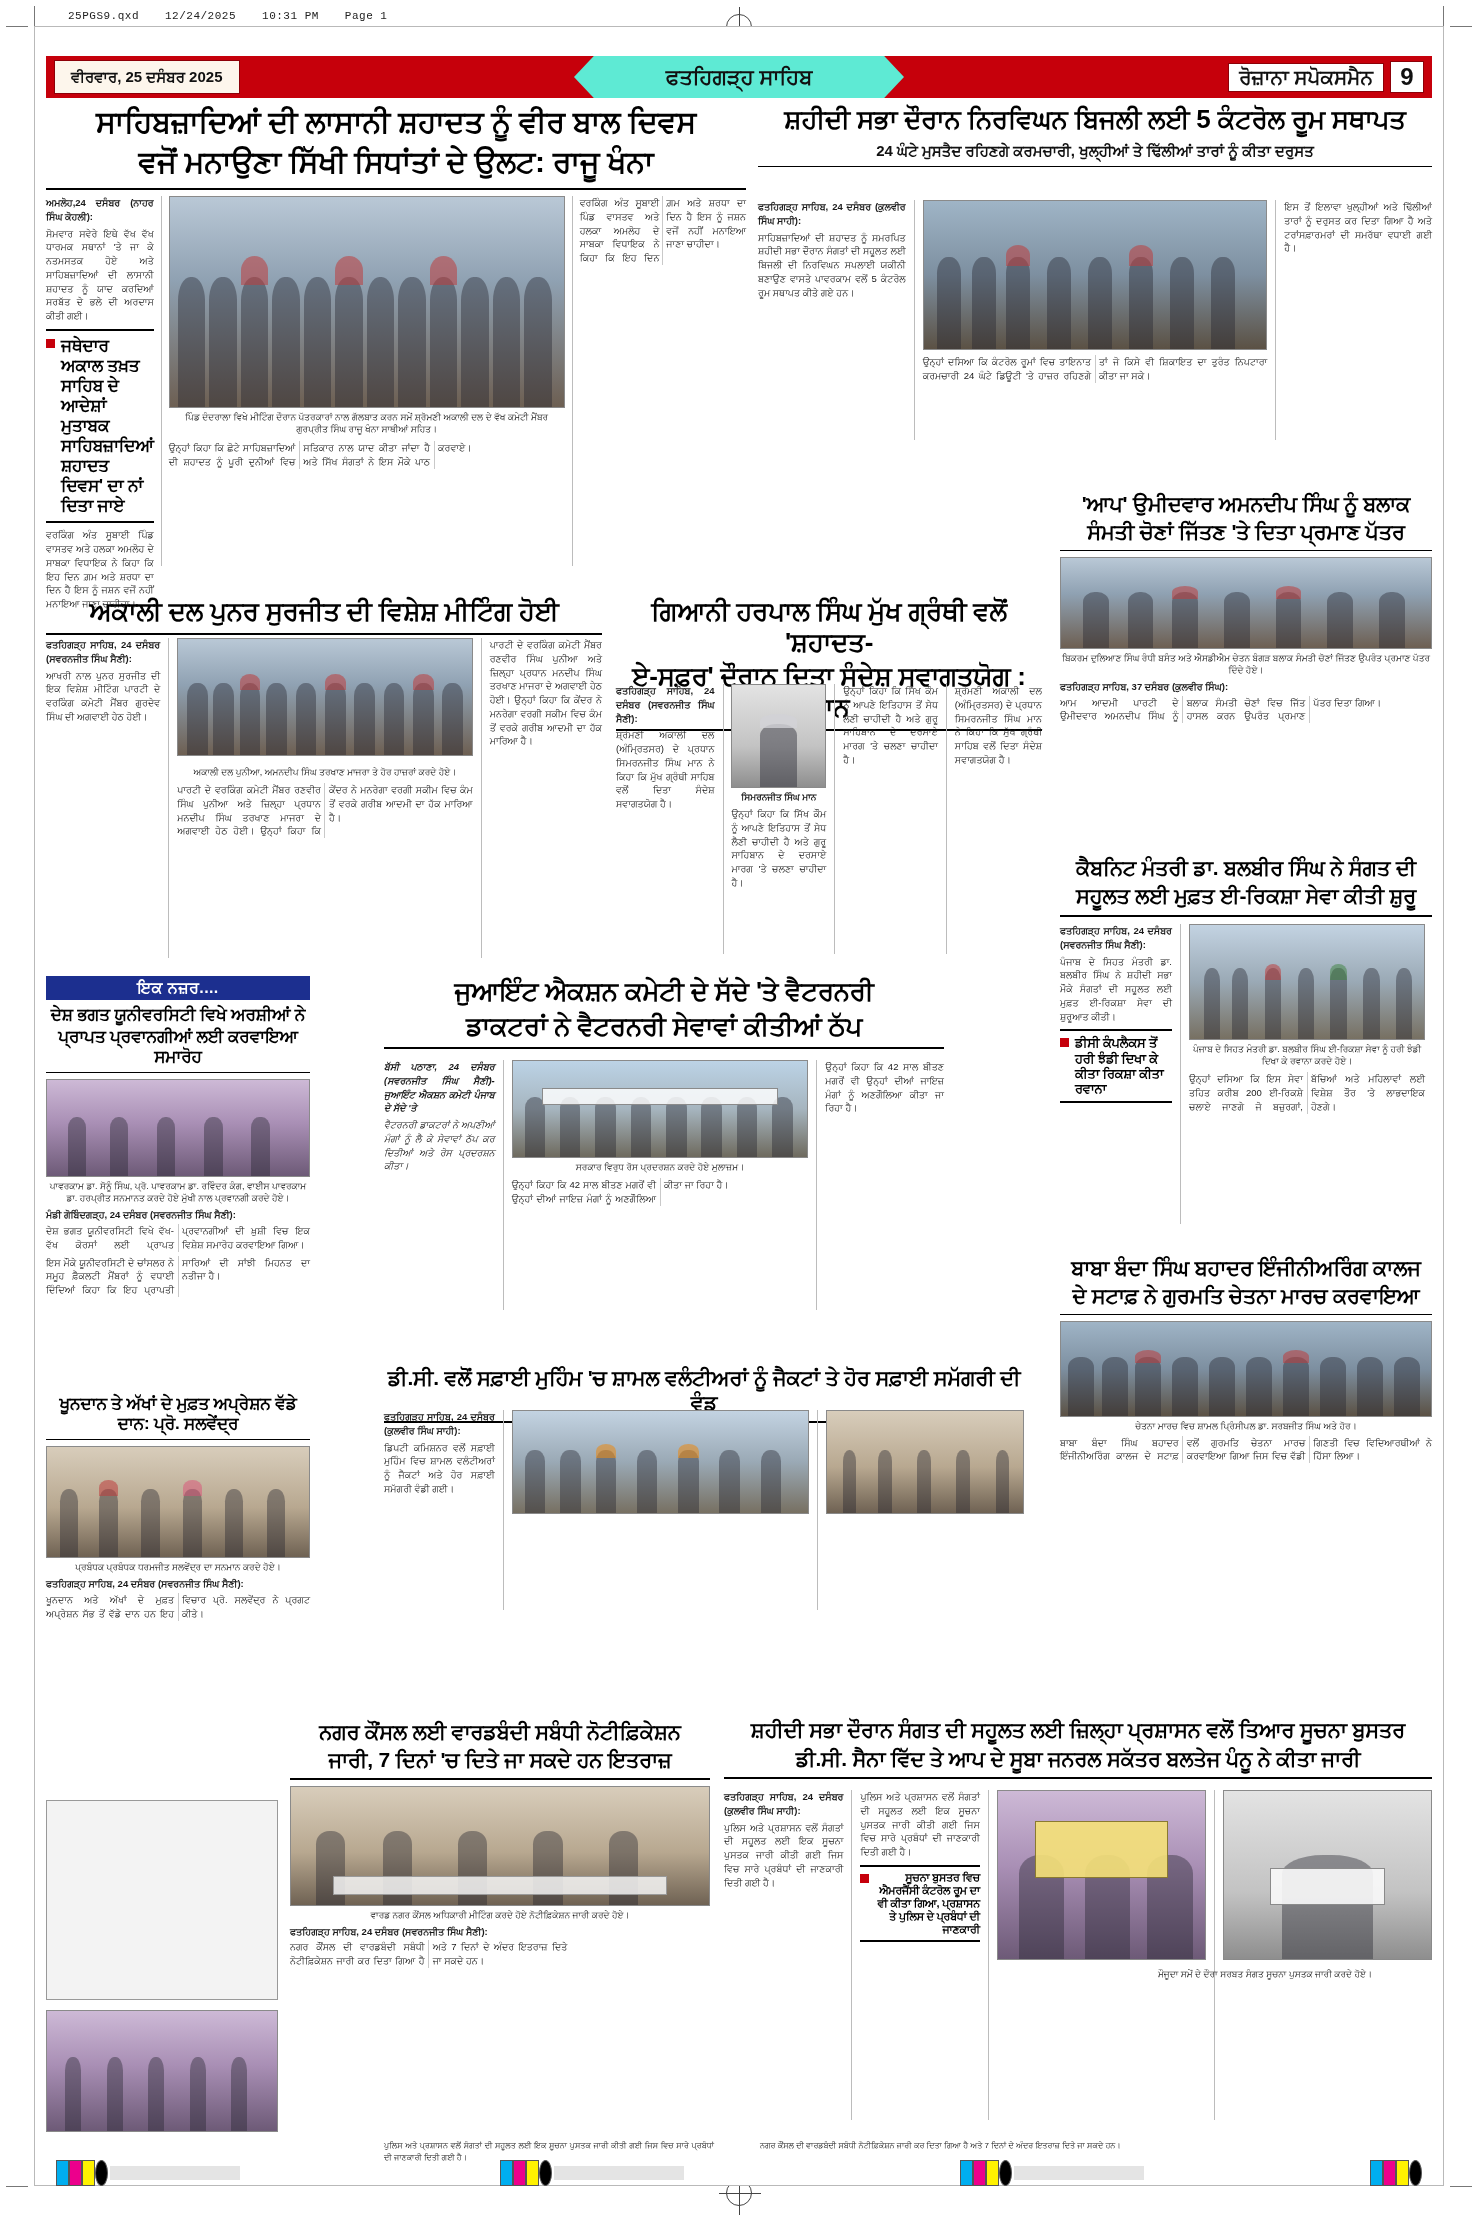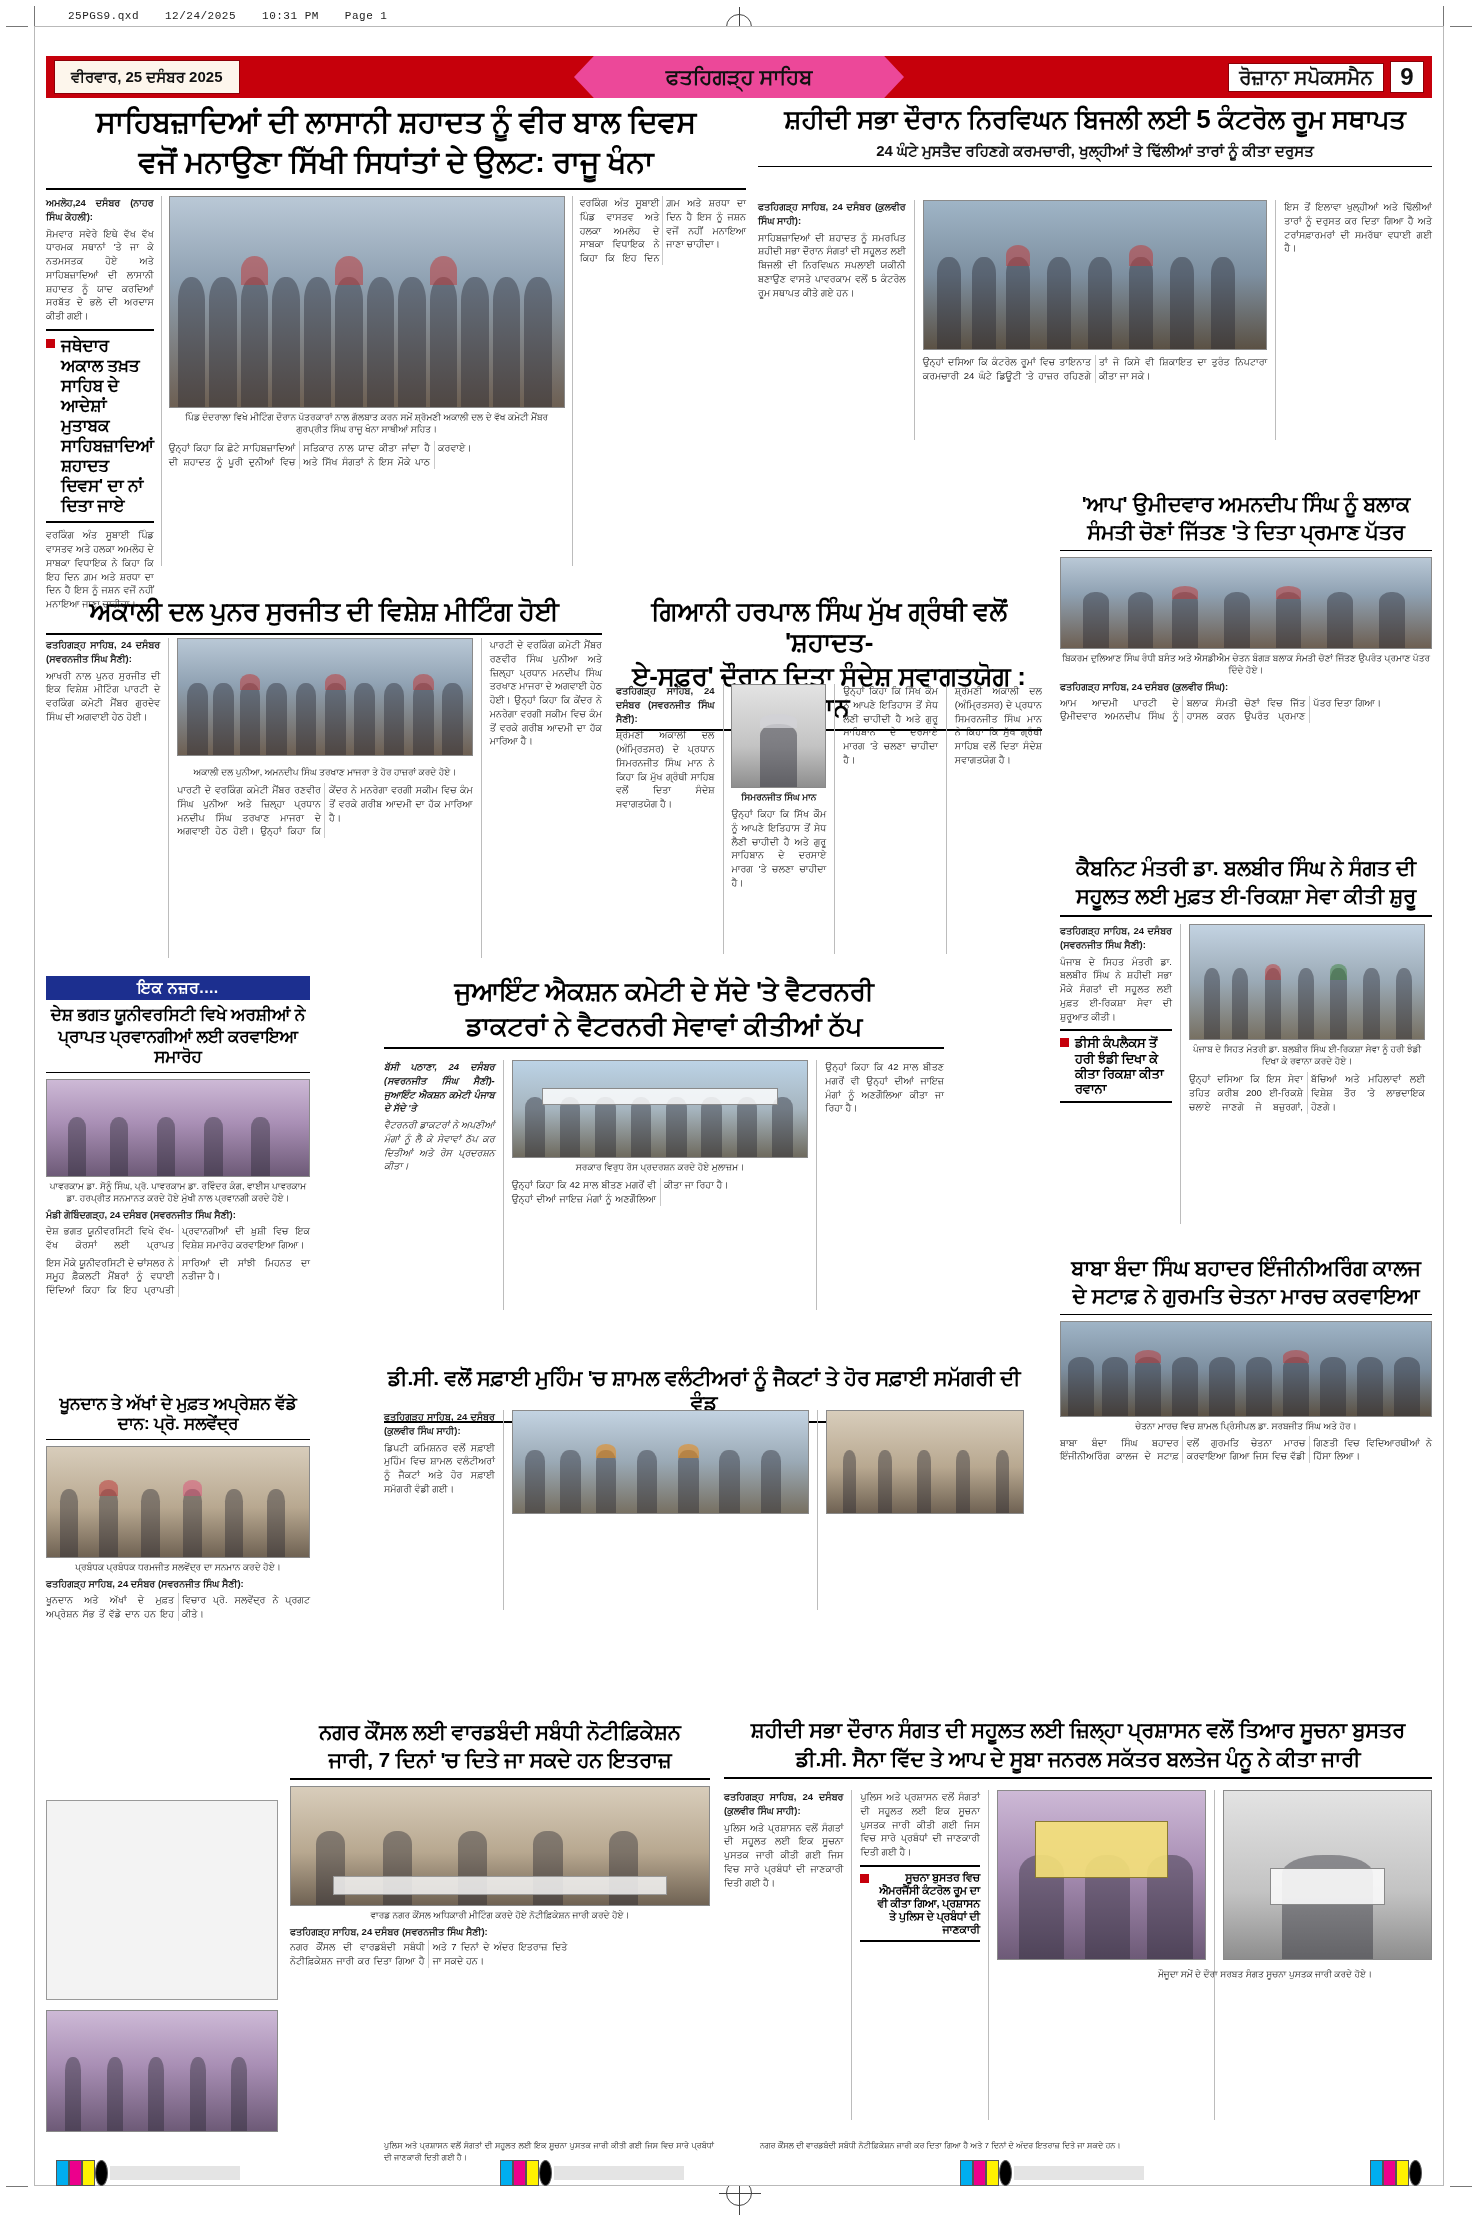--- a/index.html
+++ b/index.html
@@ -47,21 +47,21 @@
   }
   .mh-date{
     margin:4px 0 4px 8px; padding:0 16px;
     background:#fdf6ec; border:1px solid #8d0008;
     display:flex; align-items:center; justify-content:center;
     font-size:15px; font-weight:bold; color:#111; white-space:nowrap;
   }
   .mh-center{
     position:absolute; left:50%; transform:translateX(-50%);
     top:0; height:42px; width:330px;
-    background:#ec4899;
+    background:#5eead4;
     display:flex; align-items:center; justify-content:center;
     font-size:21px; font-weight:bold; color:#111;
     clip-path: polygon(6% 0, 94% 0, 100% 50%, 94% 100%, 6% 100%, 0 50%);
   }
   .mh-right{
     margin-left:auto; display:flex; align-items:center; padding-right:8px;
   }
   .mh-brand{
     font-size:20px; font-weight:bold; color:#111;
     background:#fff; border:1px solid #8d0008;
@@ -263,21 +263,21 @@
         <i style="left:30%"></i>
         <i style="left:44%"></i>
       <i style="left:58%"></i>
         <i style="left:72%"></i>
         <i style="left:86%"></i>
     </div>
     <div class="turb" style="left:30%; bottom:54%"></div>
     <div class="turb" style="left:58%; bottom:54%"></div>
   </div>
   <div class="cap" style="margin-top:3px;">ਬਿਕਰਮ ਦੁਲਿਆਣ ਸਿੰਘ ਰੰਧੀ ਬਸੰਤ ਅਤੇ ਐਸਡੀਐਮ ਚੇਤਨ ਬੰਗੜ ਬਲਾਕ ਸੰਮਤੀ ਚੋਣਾਂ ਜਿੱਤਣ ਉਪਰੰਤ ਪ੍ਰਮਾਣ ਪੱਤਰ ਦਿੰਦੇ ਹੋਏ।</div>
-  <div class="body-col" style="margin-top:4px; font-weight:bold;">ਫਤਹਿਗੜ੍ਹ ਸਾਹਿਬ, 24 ਦਸੰਬਰ (ਕੁਲਵੀਰ ਸਿੰਘ):</div>
+  <div class="body-col" style="margin-top:4px; font-weight:bold;">ਫਤਹਿਗੜ੍ਹ ਸਾਹਿਬ, 37 ਦਸੰਬਰ (ਕੁਲਵੀਰ ਸਿੰਘ):</div>
   <div class="body-col" style="margin-top:2px; column-count:3; column-gap:8px; column-rule:1px solid #c9c9c9;">ਆਮ ਆਦਮੀ ਪਾਰਟੀ ਦੇ ਉਮੀਦਵਾਰ ਅਮਨਦੀਪ ਸਿੰਘ ਨੂੰ ਬਲਾਕ ਸੰਮਤੀ ਚੋਣਾਂ ਵਿਚ ਜਿੱਤ ਹਾਸਲ ਕਰਨ ਉਪਰੰਤ ਪ੍ਰਮਾਣ ਪੱਤਰ ਦਿਤਾ ਗਿਆ।</div>
 </div>
 
 <div style="position:absolute; left:46px; top:596px; width:556px;">
   <div class="hl hl-lg">ਅਕਾਲੀ ਦਲ ਪੁਨਰ ਸੁਰਜੀਤ ਦੀ ਵਿਸ਼ੇਸ਼ ਮੀਟਿੰਗ ਹੋਈ</div>
   <div class="rule" style="margin-top:6px;"></div>
 </div>
 <div style="position:absolute; left:46px; top:638px; width:556px; display:flex; gap:8px;">
   <div style="width:116px;">
     <div class="body-col" style="font-weight:bold;">ਫਤਹਿਗੜ੍ਹ ਸਾਹਿਬ, 24 ਦਸੰਬਰ (ਸਵਰਨਜੀਤ ਸਿੰਘ ਸੈਣੀ):</div>

